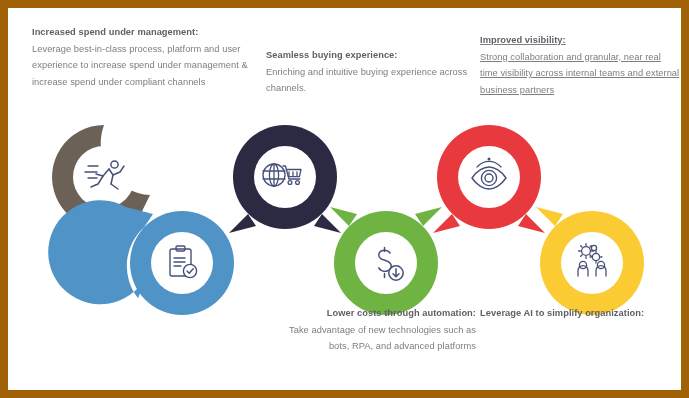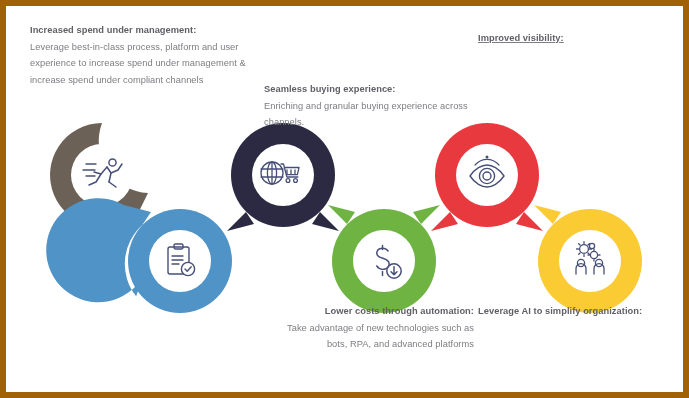--- a/index.html
+++ b/index.html
@@ -6,21 +6,21 @@
   html, body {
     width: 689px; height: 398px;
     background: #ffffff;
     font-family: "Liberation Sans", sans-serif;
     overflow: hidden;
   }
   #frame {
     position: relative;
     width: 689px; height: 398px;
     background: #ffffff;
-    border: 6px solid #a16207;
+    border: 8px solid #a16207;
   }
   #canvas {
     position: absolute;
     left: 0; top: 0;
     width: 685px; height: 394px;
   }
   
   .txt {
     position: absolute;
     color: #7d7d83;
@@ -30,21 +30,21 @@
   }
   .txt .hd {
     display: block;
     color: #5f5f66;
     font-weight: bold;
   }
   .txt .bd { display: block; }
 
   
   #t-spend      { left: 24px;  top: 16px;  width: 232px; }
-  #t-seamless   { left: 258px; top: 39px;  width: 205px; margin-top: 36px; }
+  #t-seamless   { left: 258px; top: 39px;  width: 205px; }
   #t-visibility { left: 472px; top: 24px;  width: 200px; text-decoration: underline; }
   
   #t-compliance { left: 24px;  top: 297px; width: 225px; }
   #t-costs      { left: 268px; top: 297px; width: 200px; text-align: right; }
   #t-ai         { left: 472px; top: 297px; width: 202px; }
 
   svg { display: block; }
 </style>
 </head>
 <body>
@@ -168,25 +168,26 @@
     </g>
   </svg>
 
   <div class="txt" id="t-spend">
     <span class="hd">Increased spend under management:</span>
     <span class="bd">Leverage best-in-class process, platform and user experience to increase spend under management &amp; increase spend under compliant channels</span>
   </div>
 
   <div class="txt" id="t-seamless">
     <span class="hd">Seamless buying experience:</span>
-    <span class="bd">Enriching and granular buying experience across channels.</span>
+    <span class="bd">Enriching and intuitive buying experience across channels.</span>
   </div>
 
   <div class="txt" id="t-visibility">
     <span class="hd">Improved visibility:</span>
+    <span class="bd">Strong collaboration and granular, near real time visibility across internal teams and external business partners</span>
   </div>
 
 
   <div class="txt" id="t-costs">
     <span class="hd">Lower costs through automation:</span>
     <span class="bd">Take advantage of new technologies such as bots, RPA, and advanced platforms</span>
   </div>
 
   <div class="txt" id="t-ai">
     <span class="hd">Leverage AI to simplify organization:</span>

